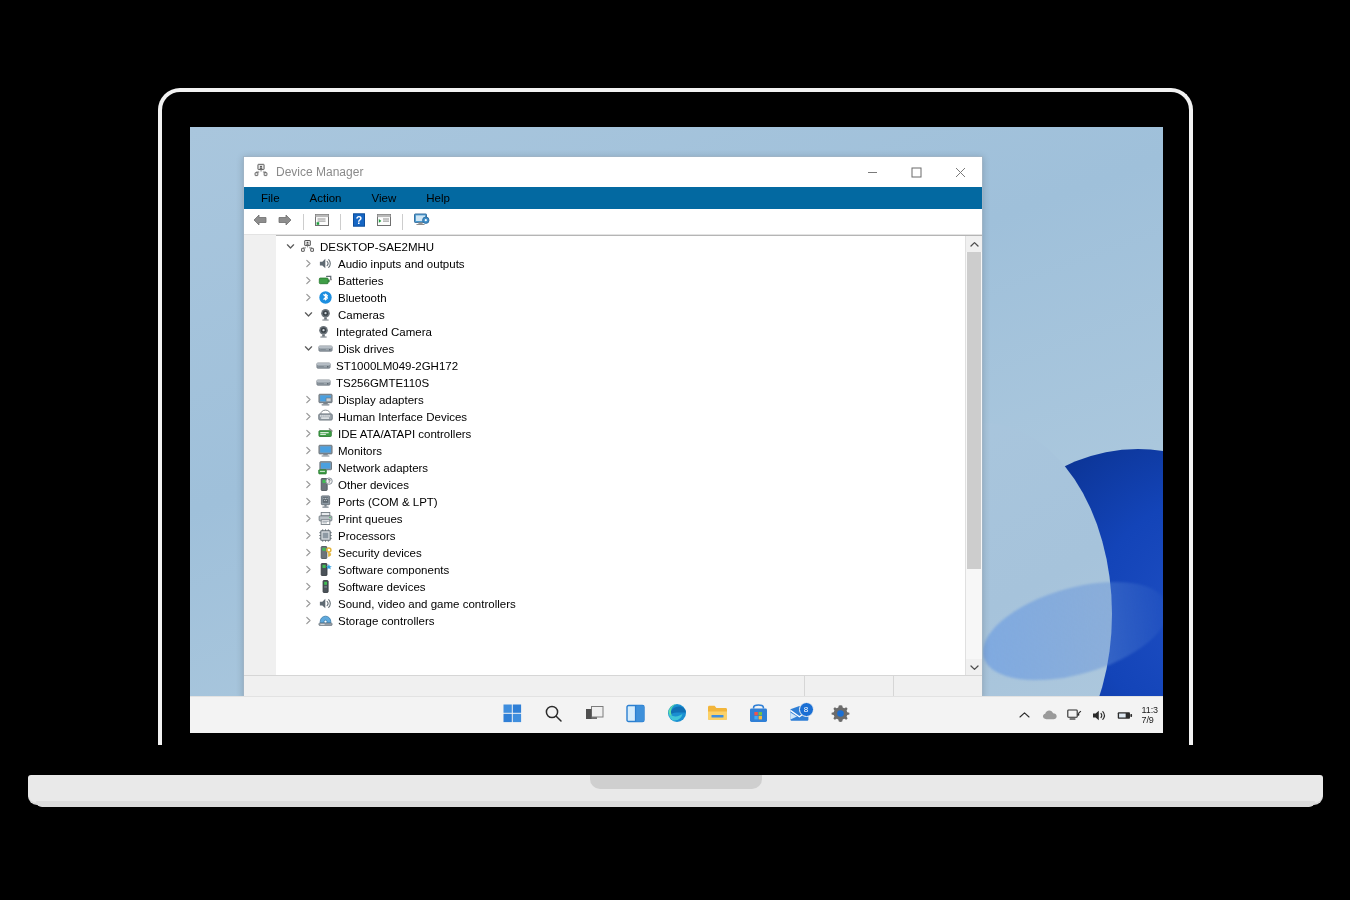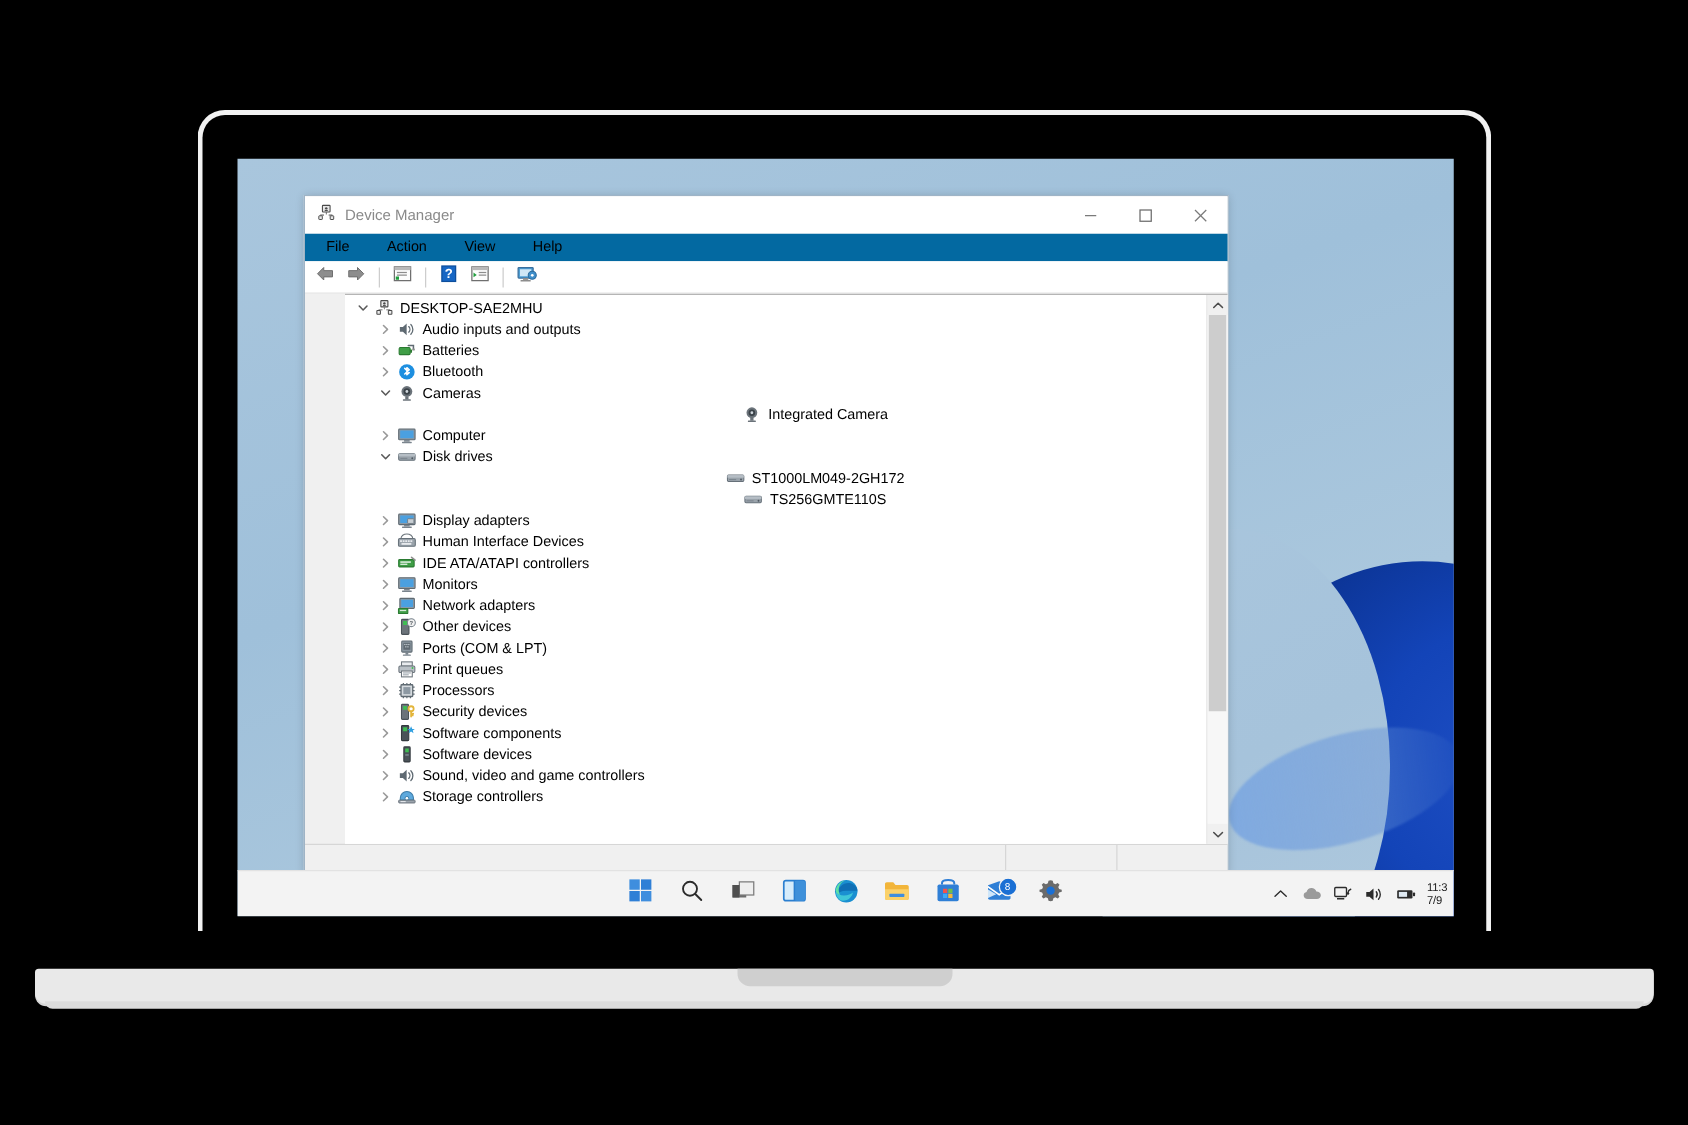--- a/index.html
+++ b/index.html
@@ -288,21 +288,21 @@
     width: 18px;
     display: flex;
     align-items: center;
     justify-content: center;
     flex: 0 0 18px;
   }
   .tw-label { padding-left: 4px; }
 
   .lvl0 { padding-left: 6px; }
   .lvl1 { padding-left: 24px; }
-  .lvl2 { padding-left: 46px; justify-content: center; }
+  .lvl2 { padding-left: 22px; }
 
   
   .vscroll {
     width: 16px;
     flex: 0 0 16px;
     background: #f5f5f5;
     border-left: 1px solid #e0e0e0;
     display: flex;
     flex-direction: column;
   }
@@ -561,36 +561,20 @@
                   <circle cx="8" cy="6.6" r="1.2" fill="#cfd6dc"></circle>
                   <rect x="6.6" y="11" width="2.8" height="2.4" fill="#6b737a"></rect>
                   <rect x="4.6" y="13.2" width="6.8" height="1.3" rx="0.5" fill="#6b737a"></rect>
                 </svg>
               </span>
               <span class="tw-label">Integrated Camera</span>
             </div>
             <div class="tree-row lvl1">
               <span class="tw-chev">
                 <svg width="9" height="9" viewBox="0 0 9 9">
-                  <path d="M2.8 1.4 L6 4.5 L2.8 7.6" fill="none" stroke="#9a9a9a" stroke-width="1.25" stroke-linecap="round" stroke-linejoin="round"></path>
-                </svg>
-              </span>
-              <span class="tw-ico">
-                <svg width="15" height="15" viewBox="0 0 16 16">
-                  <rect x="1" y="2.4" width="14" height="9.2" rx="0.8" fill="#8d99a3" stroke="#5f6a72" stroke-width="0.9"></rect>
-                  <rect x="2.3" y="3.6" width="11.4" height="6.6" fill="#4ba0e0"></rect>
-                  <rect x="5.6" y="11.8" width="4.8" height="1.4" fill="#7a848d"></rect>
-                  <rect x="3.8" y="13.2" width="8.4" height="1.2" rx="0.4" fill="#7a848d"></rect>
-                </svg>
-              </span>
-              <span class="tw-label">Computer</span>
-            </div>
-            <div class="tree-row lvl1">
-              <span class="tw-chev">
-                <svg width="9" height="9" viewBox="0 0 9 9">
                   <path d="M1.4 2.8 L4.5 6 L7.6 2.8" fill="none" stroke="#5a5a5a" stroke-width="1.25" stroke-linecap="round" stroke-linejoin="round"></path>
                 </svg>
               </span>
               <span class="tw-ico">
                 <svg width="15" height="15" viewBox="0 0 16 16">
                   <rect x="1" y="5.4" width="14" height="5.4" rx="0.9" fill="#9aa3ab" stroke="#667079" stroke-width="0.9"></rect>
                   <rect x="1" y="5.4" width="14" height="2.2" fill="#b6bec5"></rect>
                   <circle cx="12.6" cy="9.2" r="0.8" fill="#4e5861"></circle>
                   <rect x="2.4" y="8.8" width="6" height="0.9" fill="#7a848d"></rect>
                 </svg>

